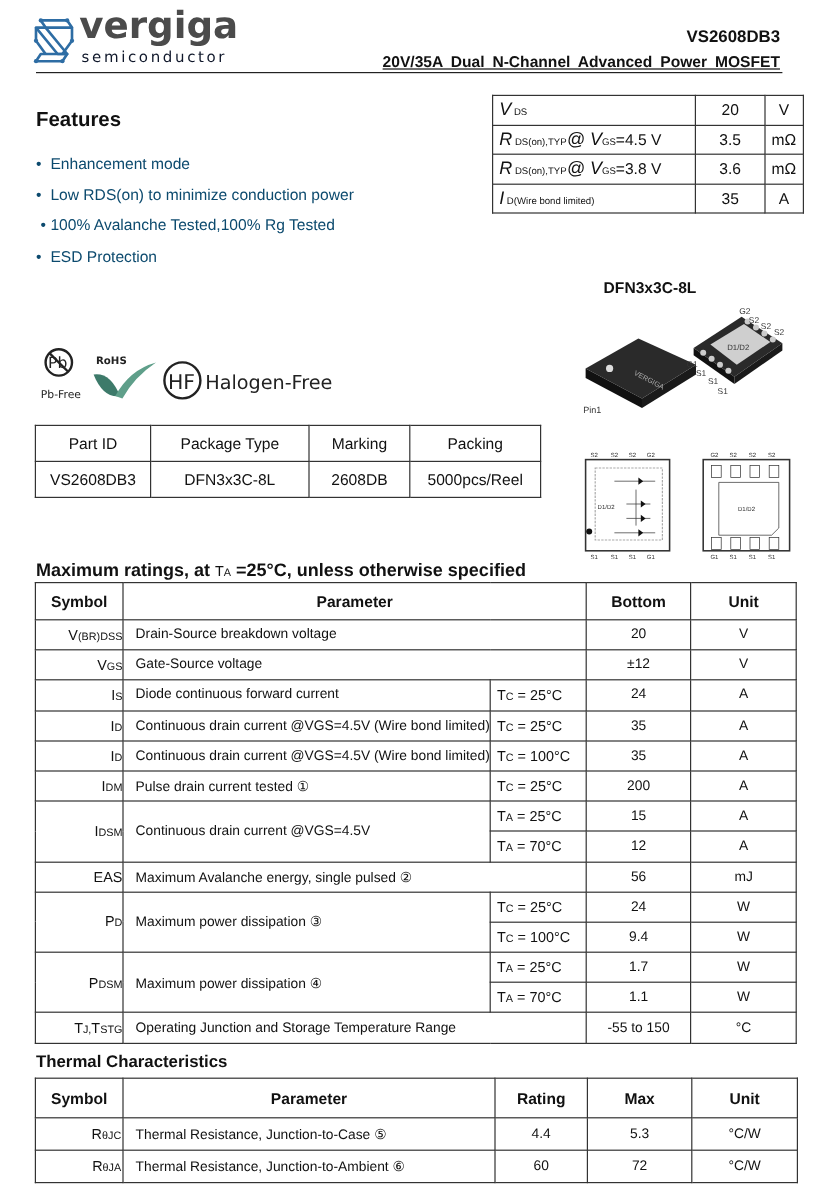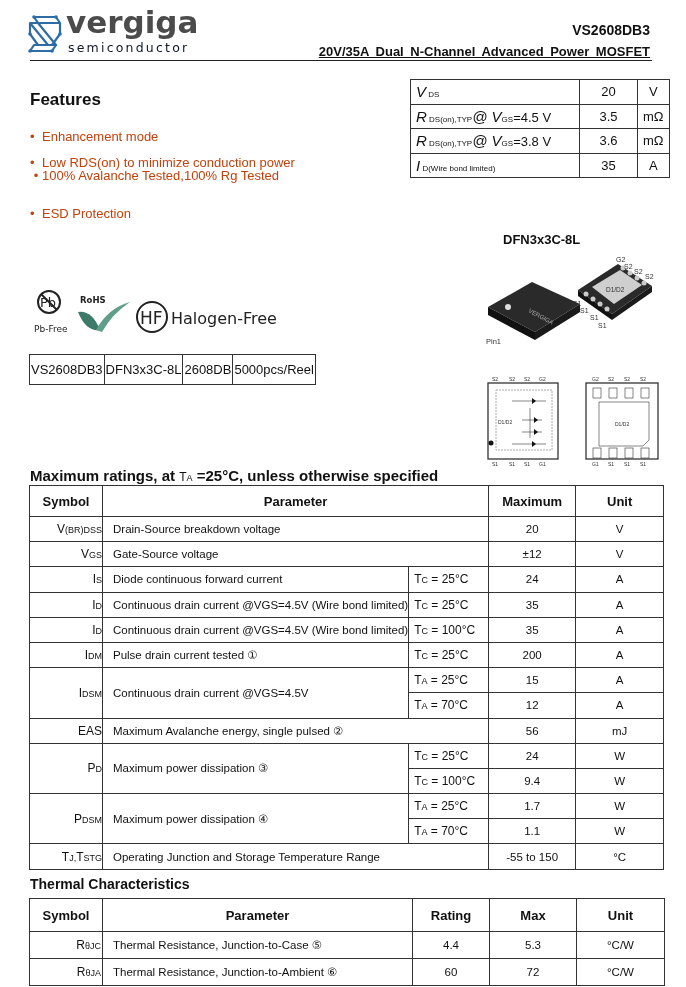--- a/index.html
+++ b/index.html
@@ -8,21 +8,21 @@
   .abs { position:absolute; }
   
   #logo { left:26px; top:10px; width:170px; height:48px; }
   .brand { font-family:"DejaVu Sans", sans-serif; font-weight:bold; font-size:31px; color:#4b4b4b; letter-spacing:0px; position:absolute; left:40px; top:-6px; }
   .brand-sub { font-family:"DejaVu Sans", sans-serif; font-size:12.5px; color:#0f172a; letter-spacing:2.2px; position:absolute; left:42px; top:30px; }
   #part-number { right:36px; top:22px; font-weight:bold; font-size:14px; }
   #subtitle { right:36px; top:44px; font-weight:bold; font-size:13px; word-spacing:3px; text-decoration:underline; }
   #header-rule { left:30px; top:60px; width:622px; height:0; border-top:1.5px solid #222; }
   
   #features-title { left:30px; top:90px; font-weight:bold; font-size:17px; }
-  .feat { left:30px; font-size:13px; color:#c2410c; }
+  .feat { left:30px; font-size:13px; color:#0c4a6e; }
   .feat .bullet { display:inline-block; width:12px; }
   
   table { border-collapse:collapse; }
   #summary { left:410px; top:79px; }
   #summary td { border:1px solid #333; height:23.5px; font-size:13px; padding:0 5px; }
   #summary td.p { width:158px; }
   #summary td.v { width:47px; text-align:center; }
   #summary td.u { width:17px; text-align:center; }
   .it { font-style:italic; font-size:15px; }
   .sub { font-size:8px; }
@@ -71,21 +71,21 @@
   <span class="brand">vergiga</span>
   <span class="brand-sub">semiconductor</span>
 </div>
 <div id="part-number" class="abs">VS2608DB3</div>
 <div id="subtitle" class="abs">20V/35A Dual N-Channel Advanced Power MOSFET</div>
 <div id="header-rule" class="abs"></div>
 
 <div id="features-title" class="abs">Features</div>
 <div class="abs feat" style="top:129px;"><span class="bullet">•</span><span>Enhancement mode</span></div>
 <div class="abs feat" style="top:155px;"><span class="bullet">•</span><span>Low RDS(on) to minimize conduction power</span></div>
-<div class="abs feat" style="top:168px;text-align:center;"><span class="bullet">•</span><span>100% Avalanche Tested,100% Rg Tested</span></div>
+<div class="abs feat" style="top:180px;text-align:center;"><span class="bullet">•</span><span>100% Avalanche Tested,100% Rg Tested</span></div>
 <div class="abs feat" style="top:206px;"><span class="bullet">•</span><span>ESD Protection</span></div>
 
 <table id="summary" class="abs">
   <tbody id="summary-body">
       <tr>
         <td class="p"><span class="it">V</span><span class="sub"> DS</span></td>
         <td class="v">20</td>
         <td class="u">V</td>
       </tr>
       <tr>
@@ -204,36 +204,42 @@
     <g>
       <circle cx="122" cy="29" r="15" fill="none" stroke="#222" stroke-width="2"></circle>
       <text x="110" y="36" font-size="17" font-family="DejaVu Sans, sans-serif" fill="#222">HF</text>
     </g>
     <text x="141" y="36" font-size="16" font-family="DejaVu Sans, sans-serif" fill="#222">Halogen-Free</text>
   </svg>
 </div>
 
 <table id="ordering" class="abs">
   <tbody>
+      <tr>
+    <td style="width:93px">Part ID</td>
+    <td style="width:129px">Package Type</td>
+    <td style="width:81px">Marking</td>
+    <td style="width:106px">Packing</td>
+  </tr>
   <tr>
     <td>VS2608DB3</td>
     <td>DFN3x3C-8L</td>
     <td>2608DB</td>
     <td>5000pcs/Reel</td>
   </tr>
 </tbody>
   </table>
 
 <div id="max-title" class="abs"><span>Maximum ratings, at </span><span class="ss" style="font-size: 12px; font-weight: normal;">T</span><span class="ss" style="font-weight: normal;">A</span><span> =25°C, unless otherwise specified</span></div>
 <table id="max-table" class="abs">
   <thead>
     <tr>
       <th style="width:70px">Symbol</th>
       <th colspan="2" style="width:382px">Parameter</th>
-      <th style="width:84px">Maximum</th>
+      <th style="width:84px">Bottom</th>
       <th style="width:85px">Unit</th>
     </tr>
   </thead>
   <tbody id="max-body">
       <tr>
         <td class="sym"><span><span>V</span><span class="ss">(BR)DSS</span></span></td>
         <td class="par" colspan="2">Drain-Source breakdown voltage</td>
         <td class="c">20</td>
         <td class="c">V</td>
       </tr>

